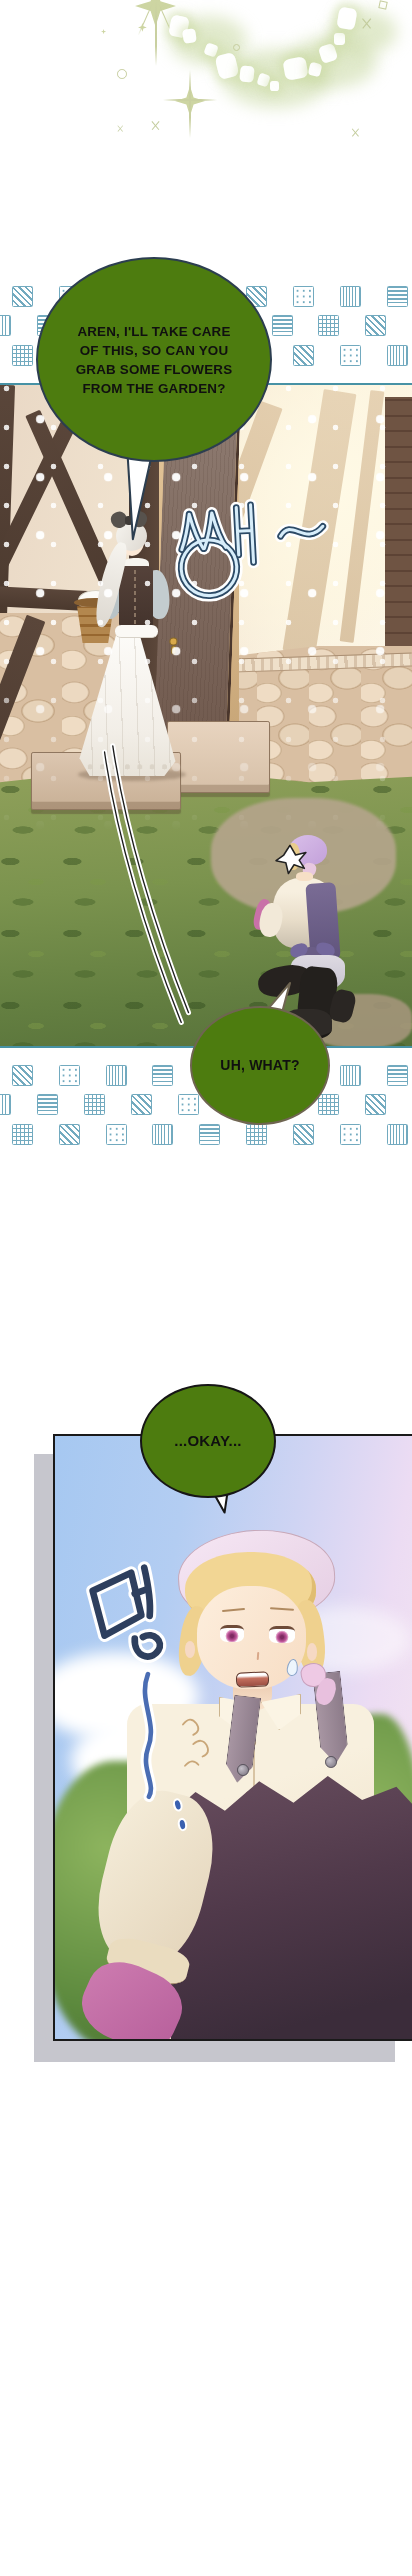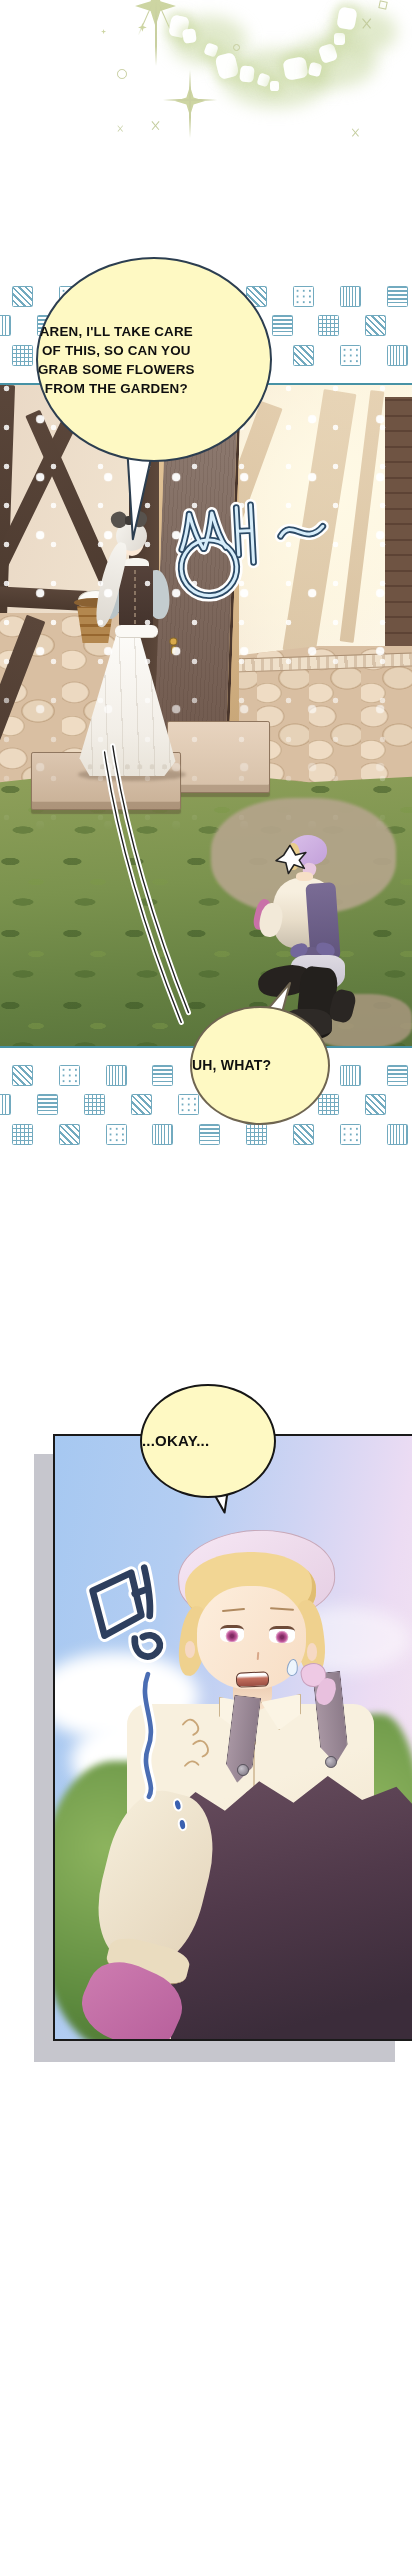--- a/index.html
+++ b/index.html
@@ -51,21 +51,21 @@
         box-shadow:inset 0 -7.2px 0 rgba(120,95,70,.35),0 3.1px 1px rgba(80,60,45,.35);border-radius:2.1px;}
   .dots-overlay{background-image:
       radial-gradient(circle,rgba(255,255,255,.95) 0 4.1px,transparent 4.6px),
       radial-gradient(circle,rgba(255,255,255,.85) 0 2.6px,transparent 3.1px);
       background-size:68px 58px,47px 39px;background-position:6.2px 5.2px,30px 23px;
       -webkit-mask-image:linear-gradient(180deg,#000 55%,transparent 96%);
       mask-image:linear-gradient(180deg,#000 55%,transparent 96%);}
   .cloud{background:#ffffff;border-radius:50%;filter:blur(8.2px);}
   .tree{border-radius:45%;filter:blur(3.6px);background:radial-gradient(circle at 40% 30%,#8db45e,#5d8a3e 70%,#4c7432);}
   
-  .bubble{border-radius:50%;background:#fef9c3;z-index:6;display:flex;align-items:center;justify-content:flex-start;text-align:center;}
+  .bubble{border-radius:50%;background:#4d7c0f;z-index:6;display:flex;align-items:center;justify-content:center;text-align:center;}
   .bubble-text{white-space:pre-line;font-weight:700;color:#101010;letter-spacing:0.2px;}
   #tails{left:0;top:0;width:412px;height:2576px;z-index:5;pointer-events:none;}
   .sr{position:absolute;width:0.5px;height:0.5px;overflow:hidden;clip:rect(0 0 0 0);white-space:nowrap;}
 </style>
 </head>
 <body>
 
 <div id="page">
 
   <div class="a" style="left:0;top:0;width:412px;height:247px;">

